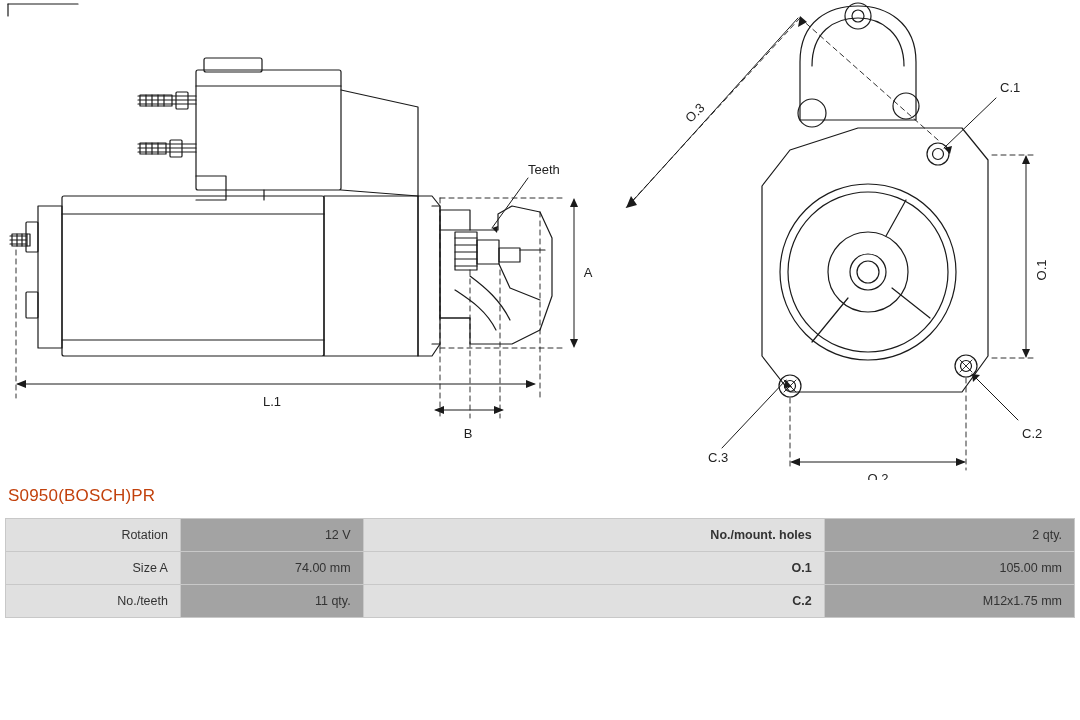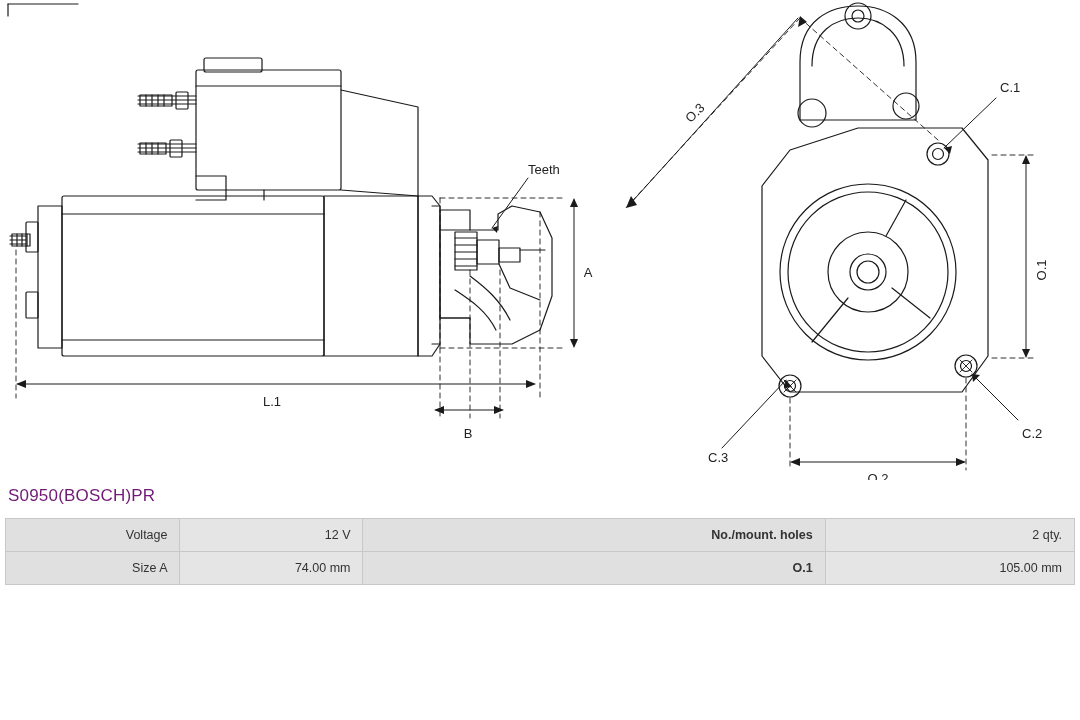--- a/index.html
+++ b/index.html
@@ -25,21 +25,21 @@
     left: 0;
     top: 0;
     width: 1080px;
     height: 480px;
   }
   .title {
     position: absolute;
     left: 8px;
     top: 486px;
     font-size: 17px;
-    color: #701a75;
+    color: #c2410c;
     font-family: "Liberation Sans", sans-serif;
     letter-spacing: 0.2px;
   }
   .spec-table {
     position: absolute;
     left: 5px;
     top: 518px;
     width: 1070px;
     border-collapse: collapse;
     font-size: 12.5px;
@@ -50,21 +50,21 @@
     padding: 0 12px;
     vertical-align: middle;
     white-space: nowrap;
   }
   .lbl {
     background: #e0e0e0;
     text-align: right;
     color: #333;
   }
   .val {
-    background: #e5e5e5;
+    background: #a3a3a3;
     text-align: right;
     color: #333;
     margin-left: 31px;
   }
   .c-lbl-left  { width: 160px; }
   .c-val-left  { width: 168px; }
   .c-lbl-right { width: 470px; font-weight: bold; }
   .c-val-right { width: 240px; }
   svg text {
     font-family: "Liberation Sans", sans-serif;
@@ -235,27 +235,33 @@
       <text x="1022" y="438" text-anchor="start">C.2</text>
       <text x="708" y="462" text-anchor="start">C.3</text>
     </svg>
   </div>
 
   <div class="title">S0950(BOSCH)PR</div>
 
   <table class="spec-table">
     <tbody>
       <tr>
-        <td class="lbl c-lbl-left">Voltage</td>
+        <td class="lbl c-lbl-left">Rotation</td>
         <td class="val c-val-left">12 V</td>
         <td class="lbl c-lbl-right">No./mount. holes</td>
         <td class="val c-val-right">2 qty.</td>
       </tr>
       <tr>
         <td class="lbl c-lbl-left">Size A</td>
         <td class="val c-val-left">74.00 mm</td>
         <td class="lbl c-lbl-right">O.1</td>
         <td class="val c-val-right">105.00 mm</td>
       </tr>
+      <tr>
+        <td class="lbl c-lbl-left">No./teeth</td>
+        <td class="val c-val-left">11 qty.</td>
+        <td class="lbl c-lbl-right">C.2</td>
+        <td class="val c-val-right">M12x1.75 mm</td>
+      </tr>
     </tbody>
   </table>
 
 </div>
 
 </body></html>

